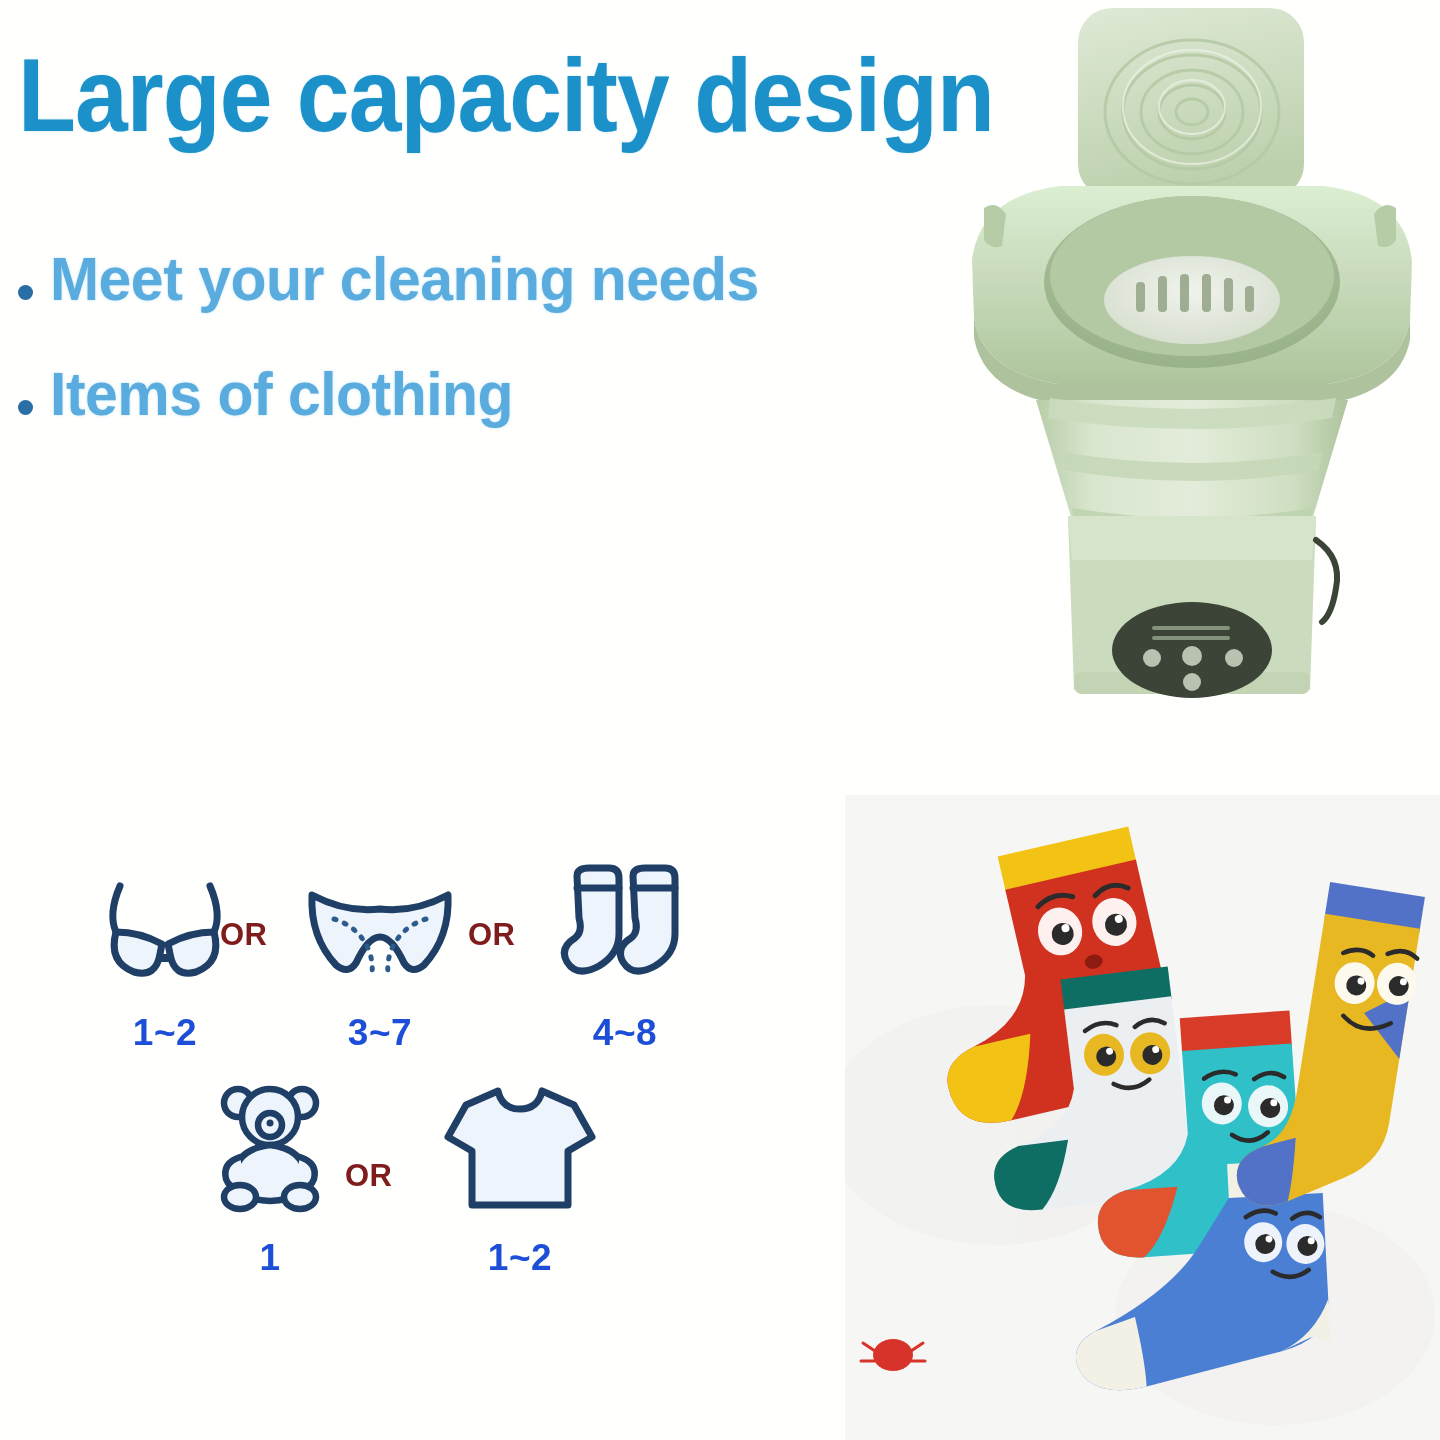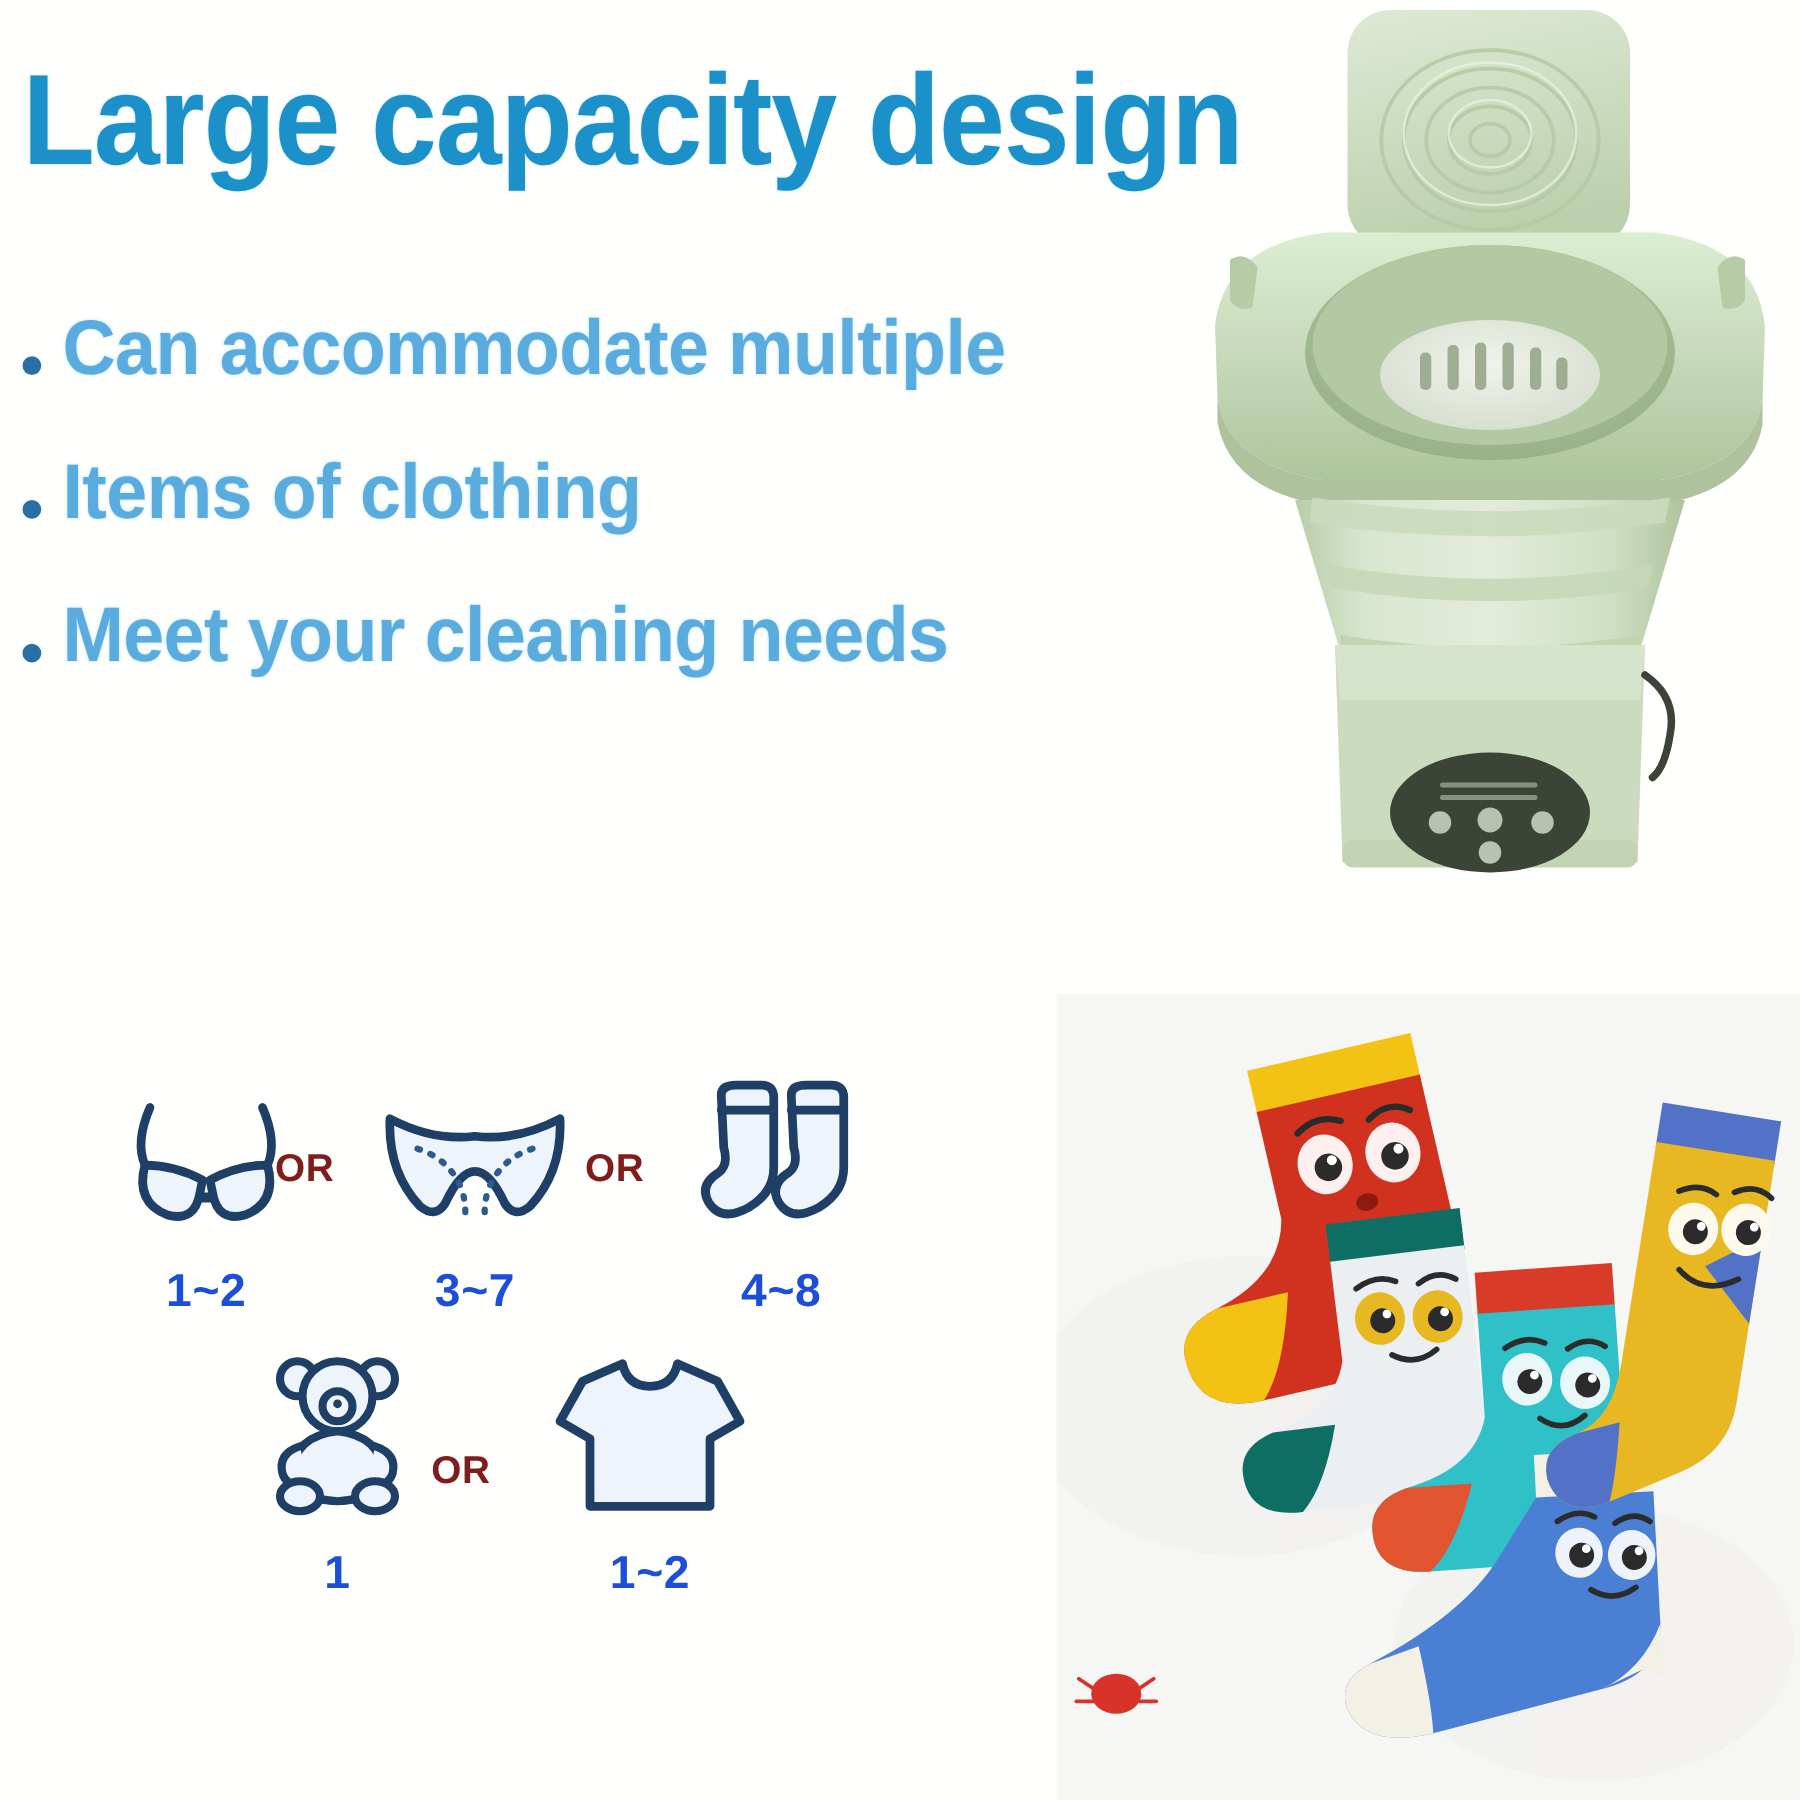--- a/index.html
+++ b/index.html
@@ -78,29 +78,25 @@
 </head>
 <body>
 
 <div class="stage">
 
   <div class="headline">Large capacity design</div>
 
   <div class="bullets">
     <div class="bullet-row">
       <span class="bullet-dot"></span>
-      <span class="bullet-text">Can accommodate multiple</span>
+      <span class="bullet-text">Meet your cleaning needs</span>
     </div>
     <div class="bullet-row">
       <span class="bullet-dot"></span>
       <span class="bullet-text">Items of clothing</span>
-    </div>
-    <div class="bullet-row">
-      <span class="bullet-dot"></span>
-      <span class="bullet-text">Meet your cleaning needs</span>
     </div>
   </div>
 
   <div class="washer-wrap">
     <svg class="washer-svg" viewBox="0 0 500 740">
       <defs>
         <linearGradient id="lidG" x1="0" y1="0" x2="0.25" y2="1">
           <stop offset="0%" stop-color="#dfe9d6"></stop>
           <stop offset="55%" stop-color="#ccdcbf"></stop>
           <stop offset="100%" stop-color="#bcd0ad"></stop>

